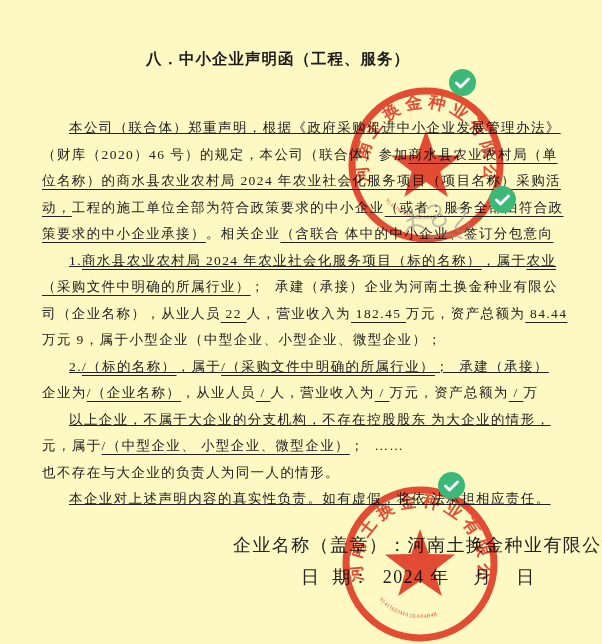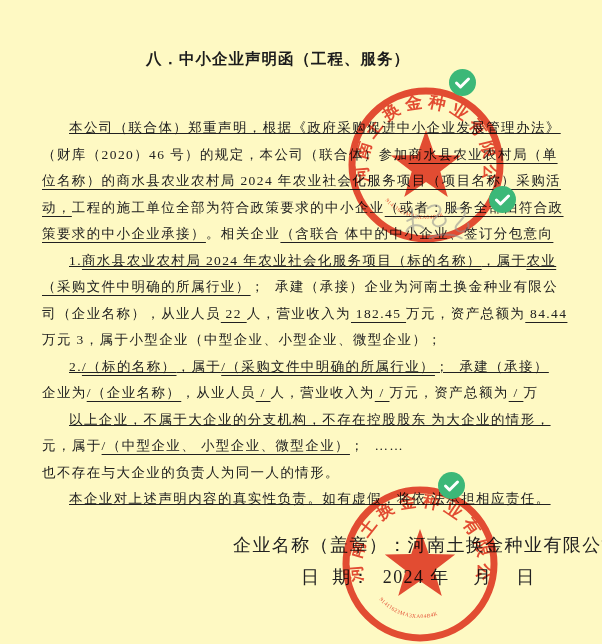--- a/index.html
+++ b/index.html
@@ -43,21 +43,21 @@
 
   <div class="doc-body">
       <div class="line indent"><span>本公司（联合体）郑重声明，根据《政府采购促进中小企业发展管理办法》</span></div>
       <div class="line"><span>（财库（2020）46 号）的规定，本公司（联合体）参加</span><span class="u">商水县农业农村局（单</span></div>
       <div class="line"><span class="u">位名称）的商水县农业农村局 2024 年农业社会化服务项目（项目名称）采购活</span></div>
       <div class="line"><span class="u">动，</span><span>工程的施工单位全部为符合政策要求的中小企业</span><span class="u">（或者：服务全部由符合政</span></div>
       <div class="line"><span class="u">策要求的中小企业承接）</span><span>。相关企业</span><span class="u">（含联合 体中的中小企业、签订分包意向</span></div>
       <div class="line indent"><span>1.</span><span class="u">商水县农业农村局 2024 年农业社会化服务项目（标的名称）</span><span>，属于</span><span class="u">农业</span></div>
       <div class="line"><span class="u">（采购文件中明确的所属行业）</span><span>；  承建（承接）企业为河南土换金种业有限公</span></div>
       <div class="line"><span>司（企业名称），从业人员</span><span class="u"> 22 </span><span>人，营业收入为</span><span class="u"> 182.45 </span><span>万元，资产总额为</span><span class="u"> 84.44</span></div>
-      <div class="line"><span>万元 3，属于小型企业（中型企业、小型企业、微型企业）；</span></div>
+      <div class="line"><span>万元 9，属于小型企业（中型企业、小型企业、微型企业）；</span></div>
       <div class="line indent"><span>2.</span><span class="u">/（标的名称）</span><span>，属于</span><span class="u">/（采购文件中明确的所属行业）</span><span>；  承建（承接）</span></div>
       <div class="line"><span>企业为</span><span class="u">/（企业名称）</span><span>，从业人员</span><span class="u"> / </span><span>人，营业收入为</span><span class="u"> / </span><span>万元，资产总额为</span><span class="u"> / </span><span>万</span></div>
       <div class="line indent"><span>以上企业，不属于大企业的分支机构，不存在控股股东 为大企业的情形，</span></div>
       <div class="line"><span>元，属于</span><span class="u">/（中型企业、 小型企业、微型企业）</span><span>；  ……</span></div>
       <div class="line"><span>也不存在与大企业的负责人为同一人的情形。</span></div>
       <div class="line indent"><span>本企业对上述声明内容的真实性负责。如有虚假，将依 法承担相应责任。</span></div>
     </div>
 
   <div class="sig sig-company">企业名称（盖章）：河南土换金种业有限公司</div>
   <div class="sig sig-date">日  期：  2024 年    月    日</div>

